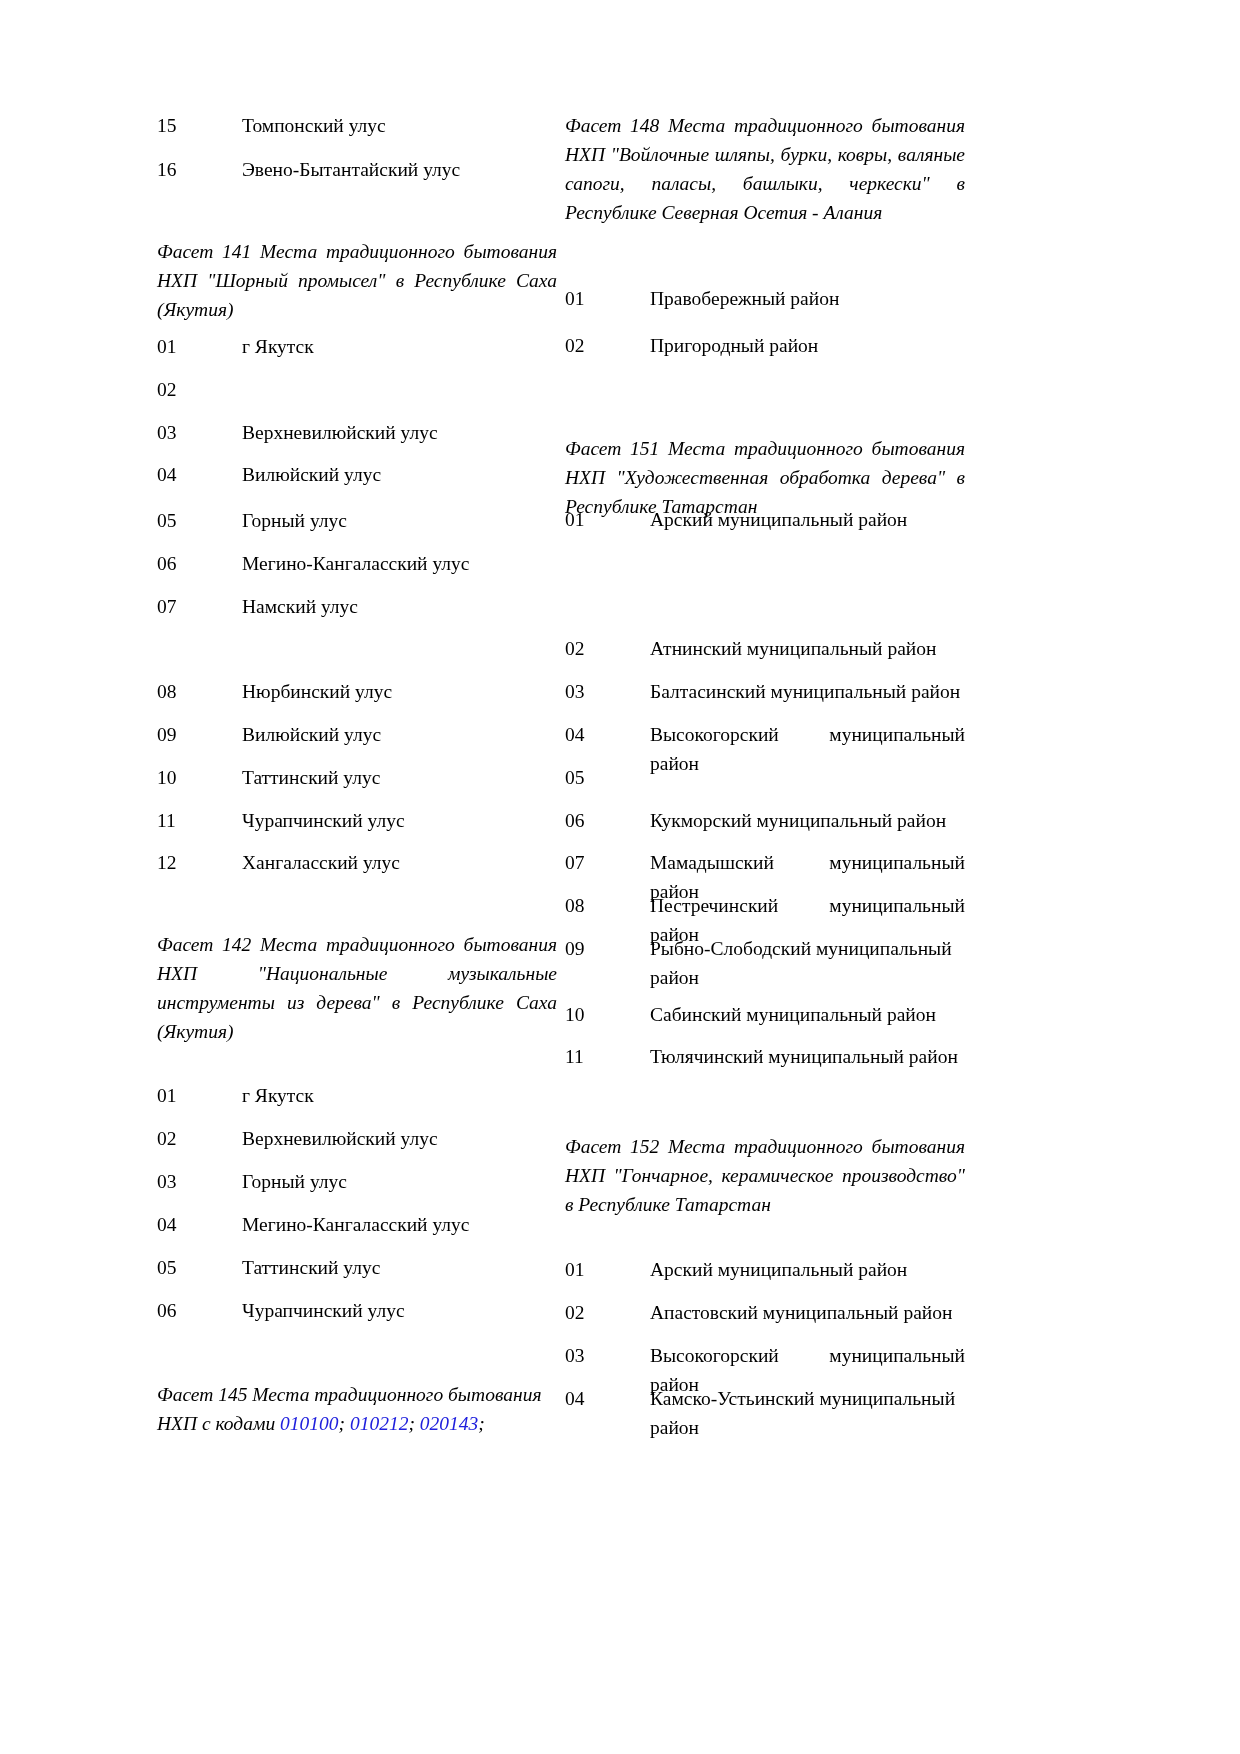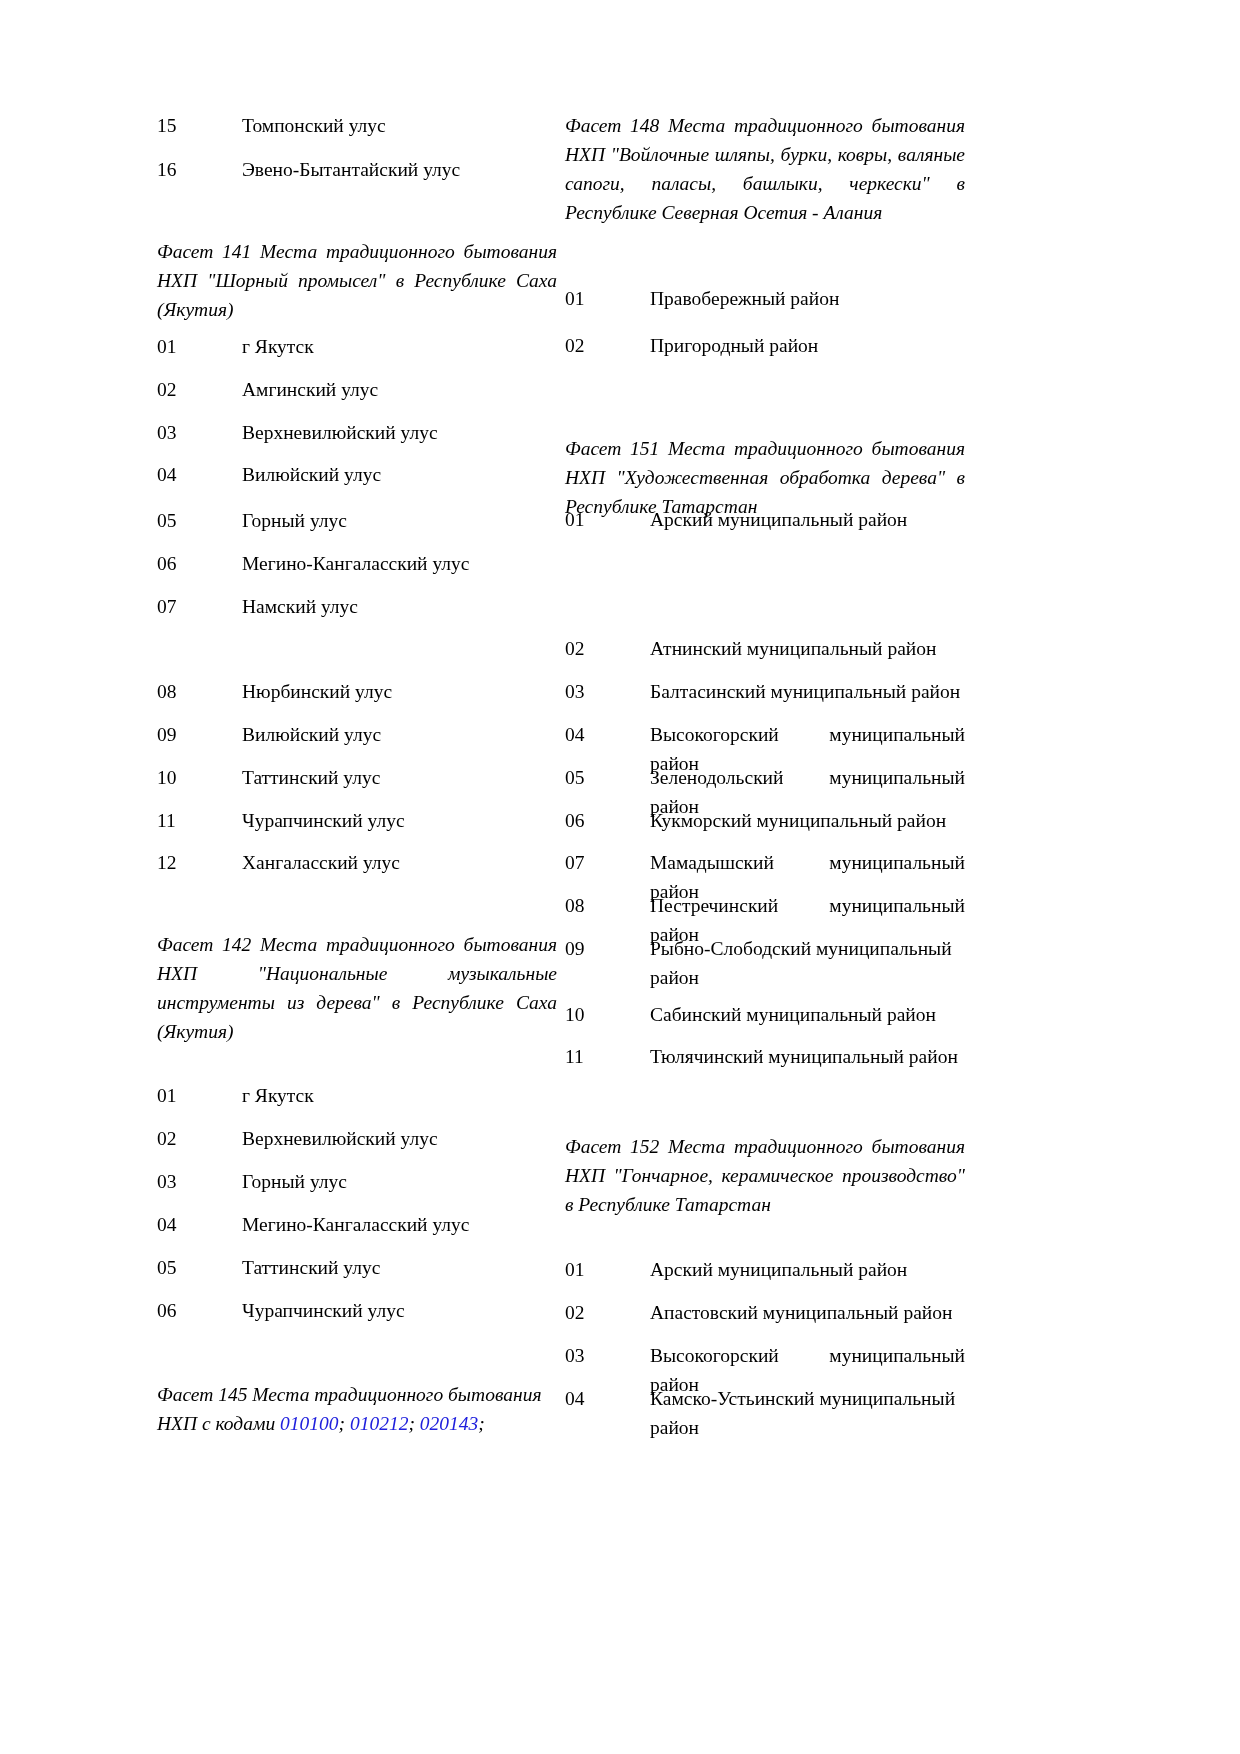--- a/index.html
+++ b/index.html
@@ -84,21 +84,20 @@
     </div>
 
     <div class="block facet" style="top:237px">Фасет 141 Места традиционного бытования НХП "Шорный промысел" в Республике Саха (Якутия)</div>
 
     <div class="row" style="top:332px">
       <span class="code">01</span>
       <span class="name">г Якутск</span>
     </div>
     <div class="row" style="top:375px">
       <span class="code">02</span>
-      <span class="name">Амгинский улус</span>
     </div>
     <div class="row" style="top:418px">
       <span class="code">03</span>
       <span class="name">Верхневилюйский улус</span>
     </div>
     <div class="row" style="top:460px">
       <span class="code">04</span>
       <span class="name">Вилюйский улус</span>
     </div>
     <div class="row" style="top:506px">
@@ -191,21 +190,20 @@
     <div class="row" style="top:677px">
       <span class="code">03</span>
       <span class="name">Балтасинский муниципальный район</span>
     </div>
     <div class="row" style="top:720px">
       <span class="code">04</span>
       <span class="name">Высокогорский муниципальный район</span>
     </div>
     <div class="row" style="top:763px">
       <span class="code">05</span>
-      <span class="name">Зеленодольский муниципальный район</span>
     </div>
     <div class="row" style="top:806px">
       <span class="code">06</span>
       <span class="name">Кукморский муниципальный район</span>
     </div>
     <div class="row" style="top:848px">
       <span class="code">07</span>
       <span class="name">Мамадышский муниципальный район</span>
     </div>
     <div class="row" style="top:891px">

